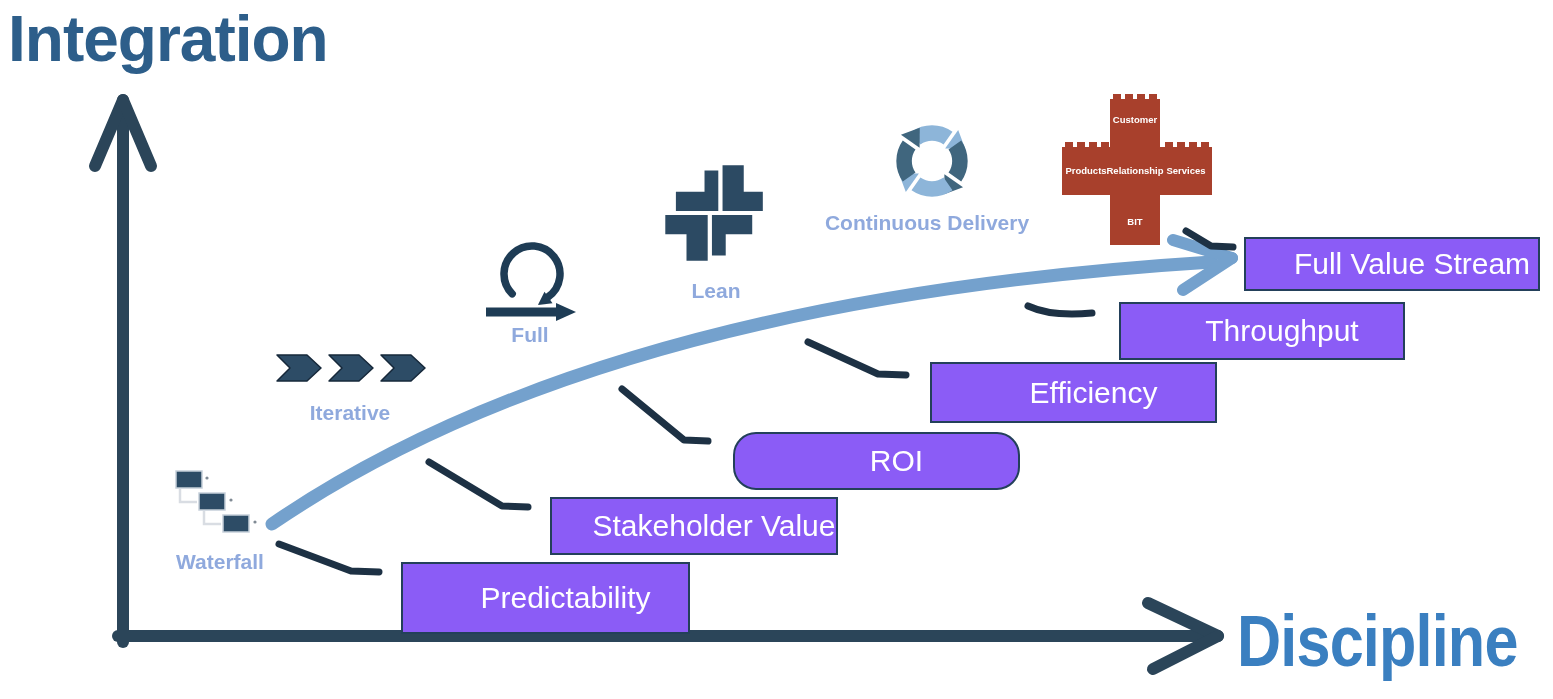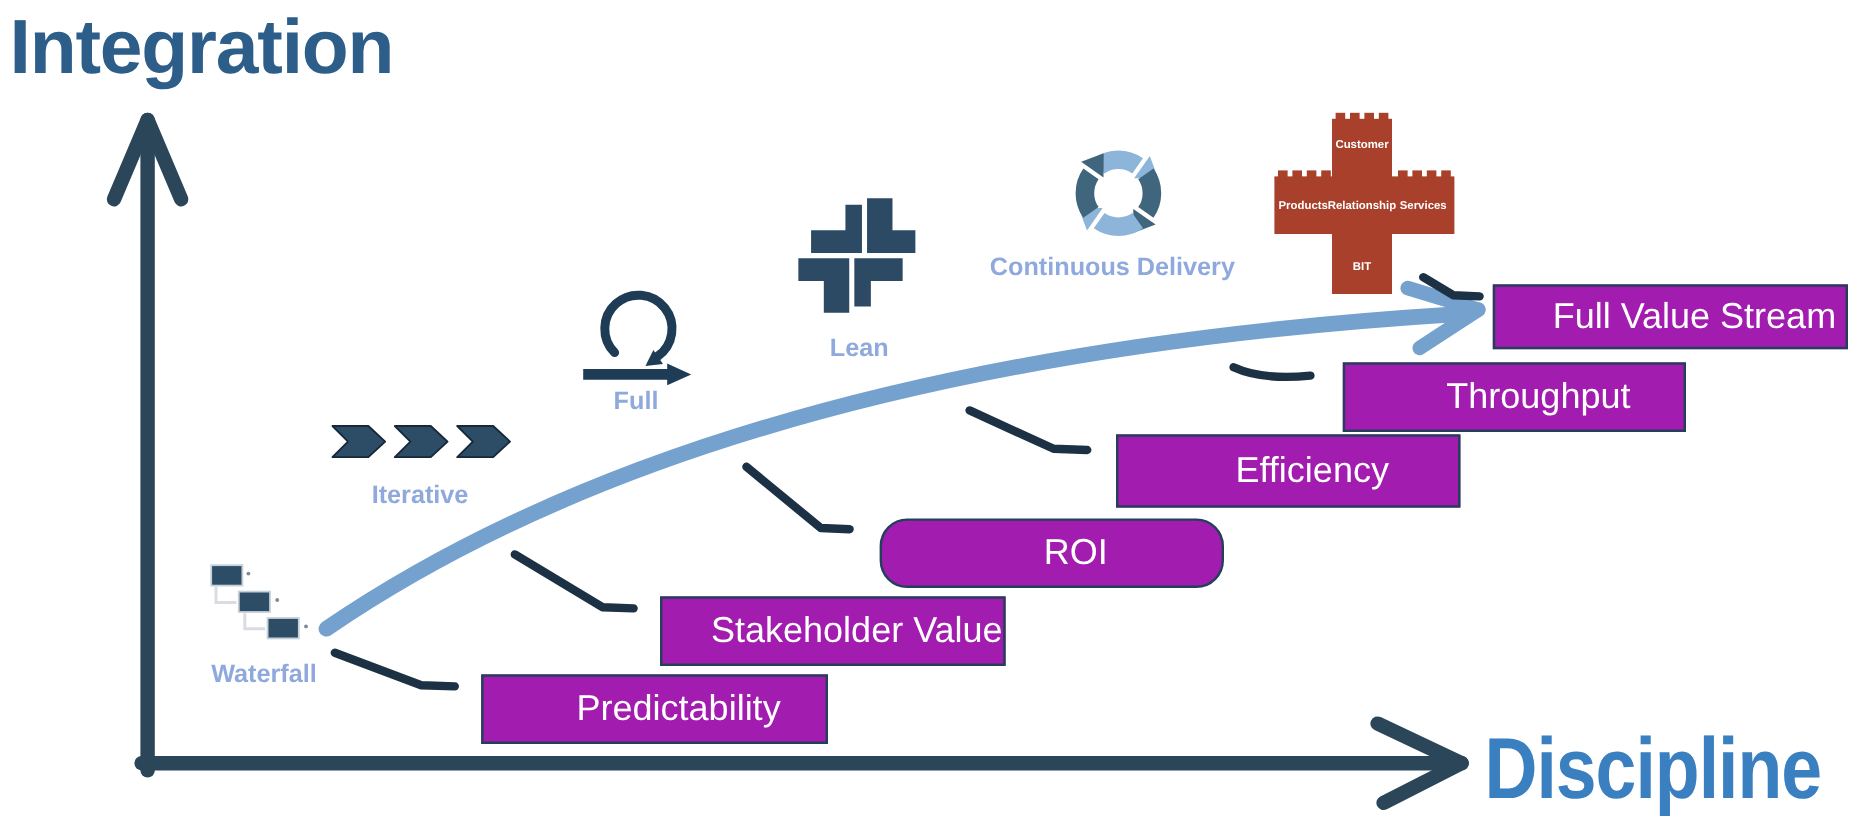--- a/index.html
+++ b/index.html
@@ -23,21 +23,21 @@
     transform:scaleX(0.85);transform-origin:left center;
   }
   .stage-label{
     color:#8fa9dd;
     font-weight:bold;
     font-size:21px;
     text-align:center;
     line-height:1.08;
   }
   .benefit-box{
-    background:#a21caf;
+    background:#8b5cf6;
     border:2px solid #23405a;
     box-sizing:border-box;
     color:#ffffff;
     font-size:30px;
     display:flex;align-items:center;justify-content:center;
     white-space:nowrap;
     padding-left:40px;
   }
 </style>
 </head>
@@ -167,20 +167,20 @@
 
   <div class="abs axis-title title-y">Integration</div>
   <div class="abs axis-title title-x">Discipline</div>
 
   <div class="abs stage-label" style="left:150px;top:551px;width:140px;">Waterfall</div>
   <div class="abs stage-label" style="left:285px;top:402px;width:130px;">Iterative</div>
   <div class="abs stage-label" style="left:470px;top:324px;width:120px;">Full</div>
   <div class="abs stage-label" style="left:656px;top:280px;width:120px;">Lean</div>
   <div class="abs stage-label" style="left:821px;top:212px;width:212px;">Continuous Delivery</div>
 
-  <div class="abs benefit-box" style="left:401px;top:562px;width:289px;height:58px;">Predictability</div>
+  <div class="abs benefit-box" style="left:401px;top:562px;width:289px;height:72px;">Predictability</div>
   <div class="abs benefit-box" style="left:550px;top:497px;width:288px;height:58px;">Stakeholder Value</div>
   <div class="abs benefit-box" style="left:733px;top:432px;width:287px;height:58px;border-radius:23px;">ROI</div>
   <div class="abs benefit-box" style="left:930px;top:362px;width:287px;height:61px;">Efficiency</div>
   <div class="abs benefit-box" style="left:1119px;top:302px;width:286px;height:58px;">Throughput</div>
   <div class="abs benefit-box" style="left:1244px;top:237px;width:296px;height:54px;">Full Value Stream</div>
 
 </div>
 
 </body></html>

